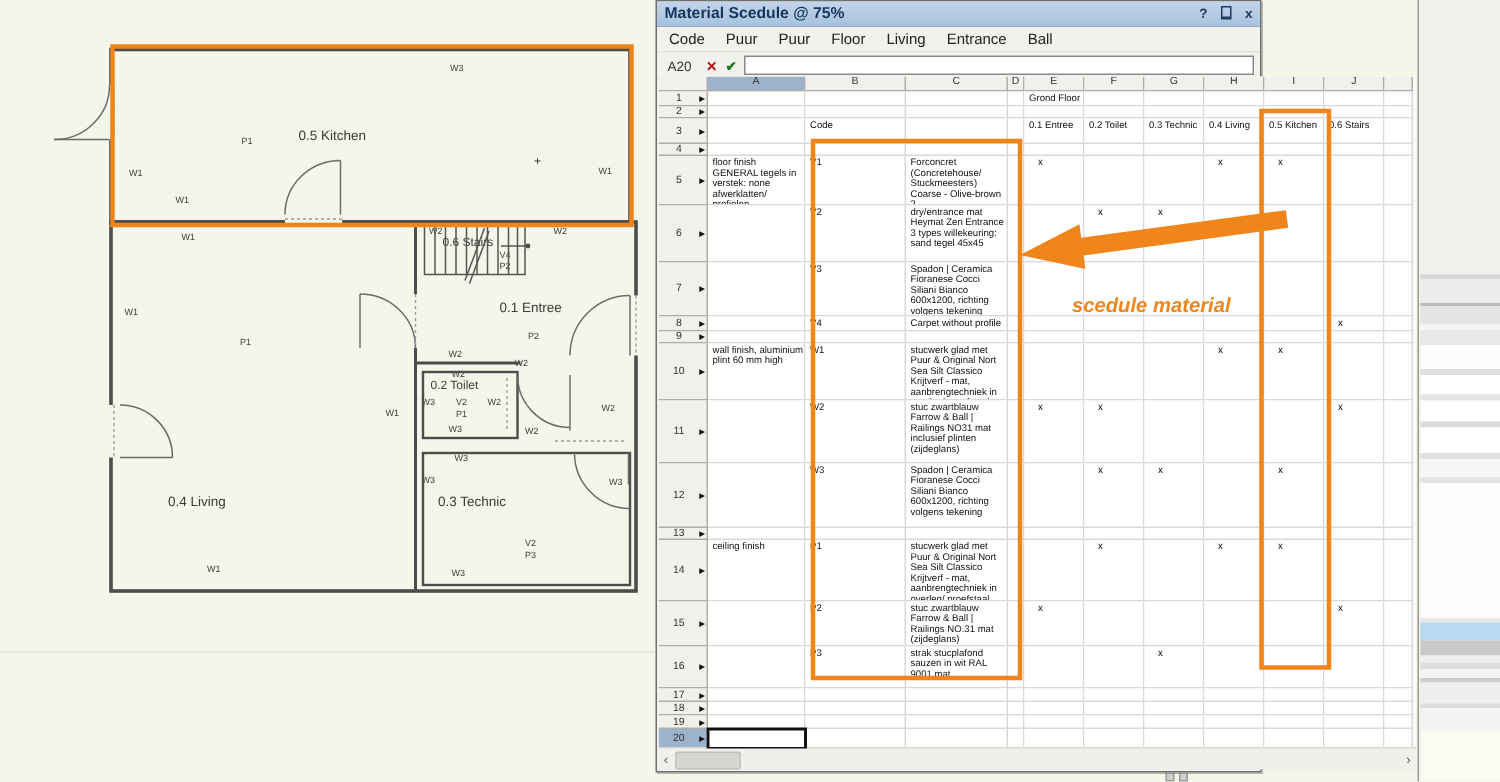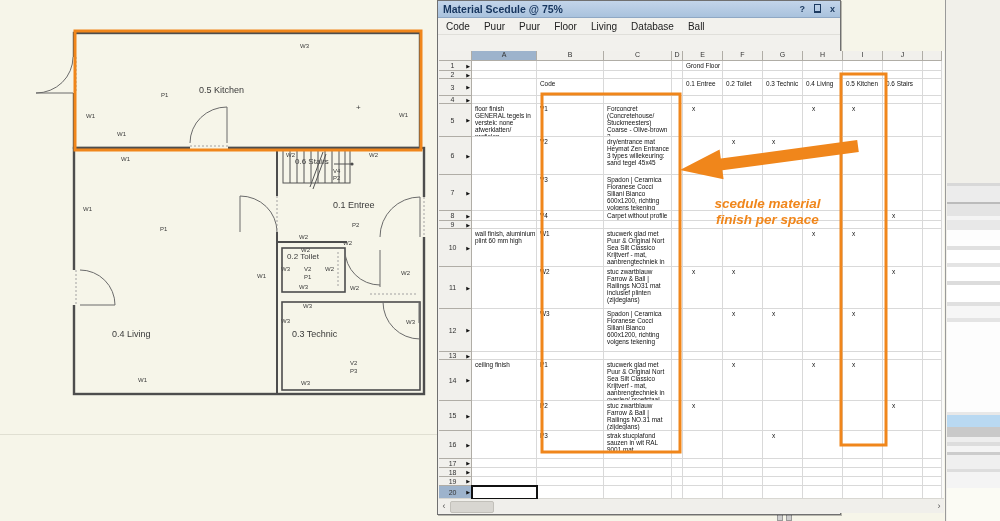--- a/index.html
+++ b/index.html
@@ -139,23 +139,29 @@
     <span class="ic">?</span>
     <span class="ic" id="pin-icon"><span class="pinbox"></span></span>
     <span class="ic">x</span>
   </div>
   <div id="menubar">
       <span class="mi">Code</span>
       <span class="mi">Puur</span>
       <span class="mi">Puur</span>
       <span class="mi">Floor</span>
       <span class="mi">Living</span>
-      <span class="mi">Database</span>
+      <span class="mi">Entrance</span>
       <span class="mi">Ball</span>
     </div>
+  <div id="formulabar">
+    <span id="cellref">A20</span>
+    <span id="fx-cancel">✕</span>
+    <span id="fx-ok">✔</span>
+    <input id="fx-input" value="" style="">
+  </div>
   <div id="grid">
       <div class="grow" style="height: 10px;">
         <div class="hcell" style="width: 33px;"></div>
         <div class="hcell sel" style="width: 65px; height: 10px;">A</div>
         <div class="hcell" style="width: 67px; height: 10px;">B</div>
         <div class="hcell" style="width: 68px; height: 10px;">C</div>
         <div class="hcell" style="width: 11px; height: 10px;">D</div>
         <div class="hcell" style="width: 40px; height: 10px;">E</div>
         <div class="hcell" style="width: 40px; height: 10px;">F</div>
         <div class="hcell" style="width: 40px; height: 10px;">G</div>
@@ -582,14 +588,13 @@
   <g stroke="#f0861b" fill="none" stroke-width="3">
     <rect x="75" y="31" width="346" height="119"></rect>
     <rect x="542" y="94" width="138" height="358"></rect>
     <rect x="841" y="74" width="45" height="371"></rect>
     <polygon fill="#f0861b" stroke="none" points="857.2,140.1 720.8,158.5 719.6,149.5 680,170 723.6,179.3 722.4,170.3 858.8,151.9"></polygon>
   </g>
 </svg>
 
 <div id="ann-text" style="color: rgb(240, 134, 27); font-style: italic;">
   <div>scedule material</div>
-  <div>finish per space</div>
 </div>
 
 </body></html>

